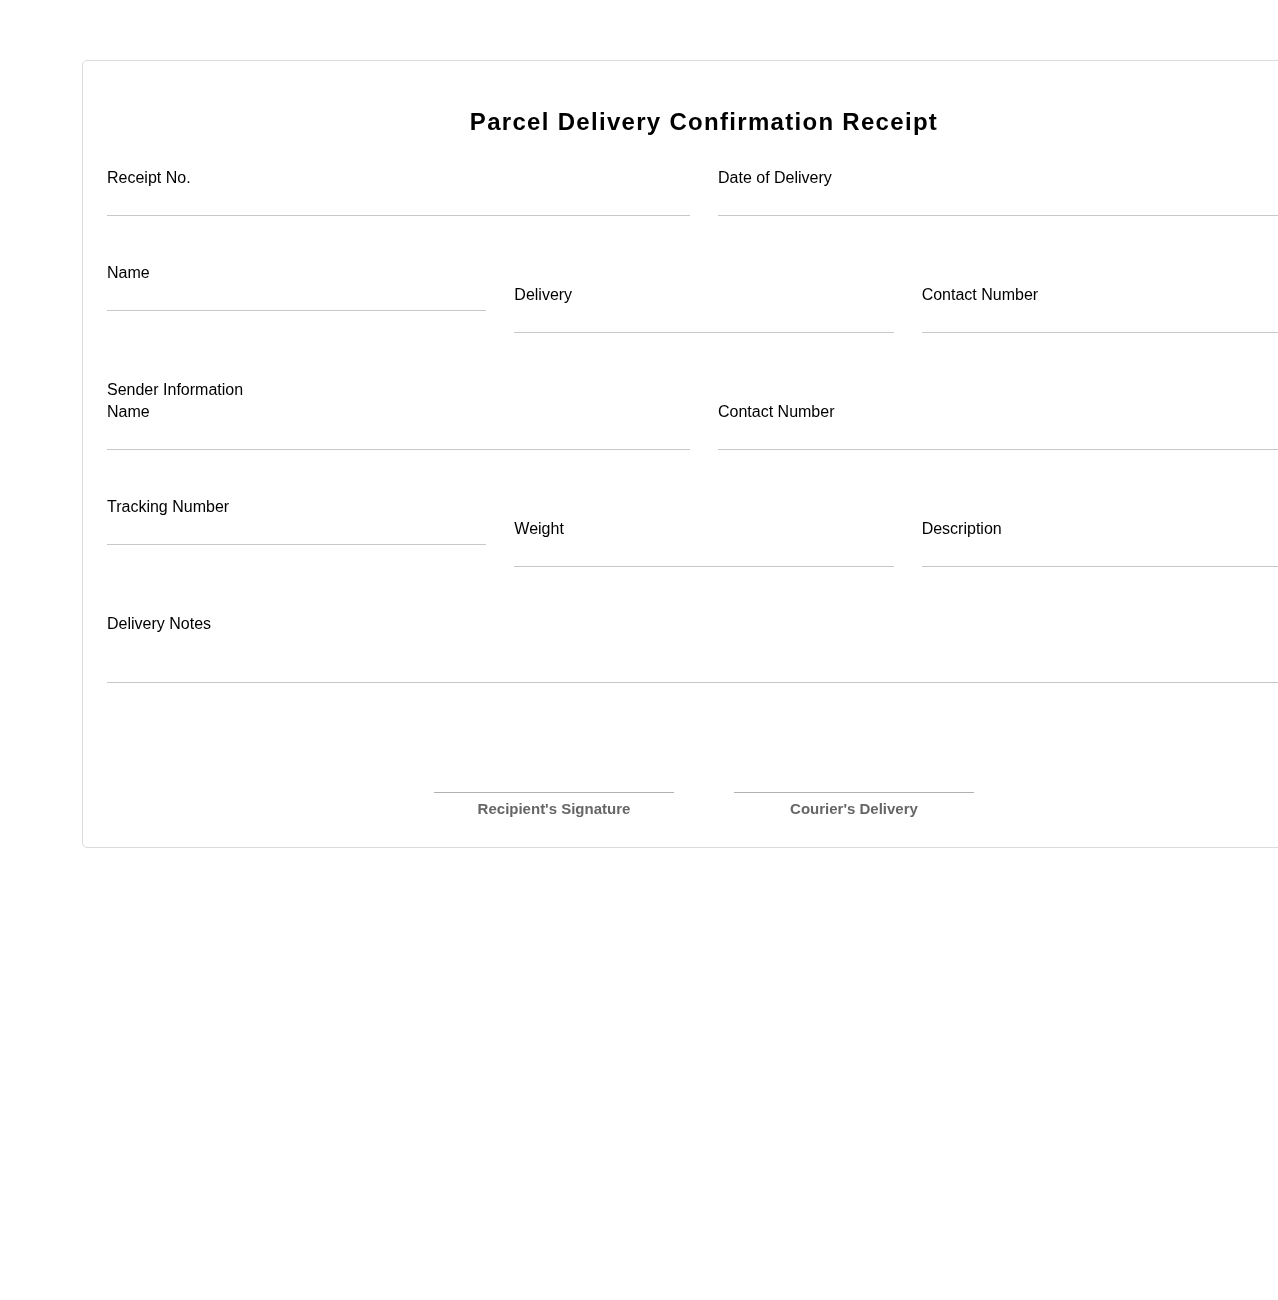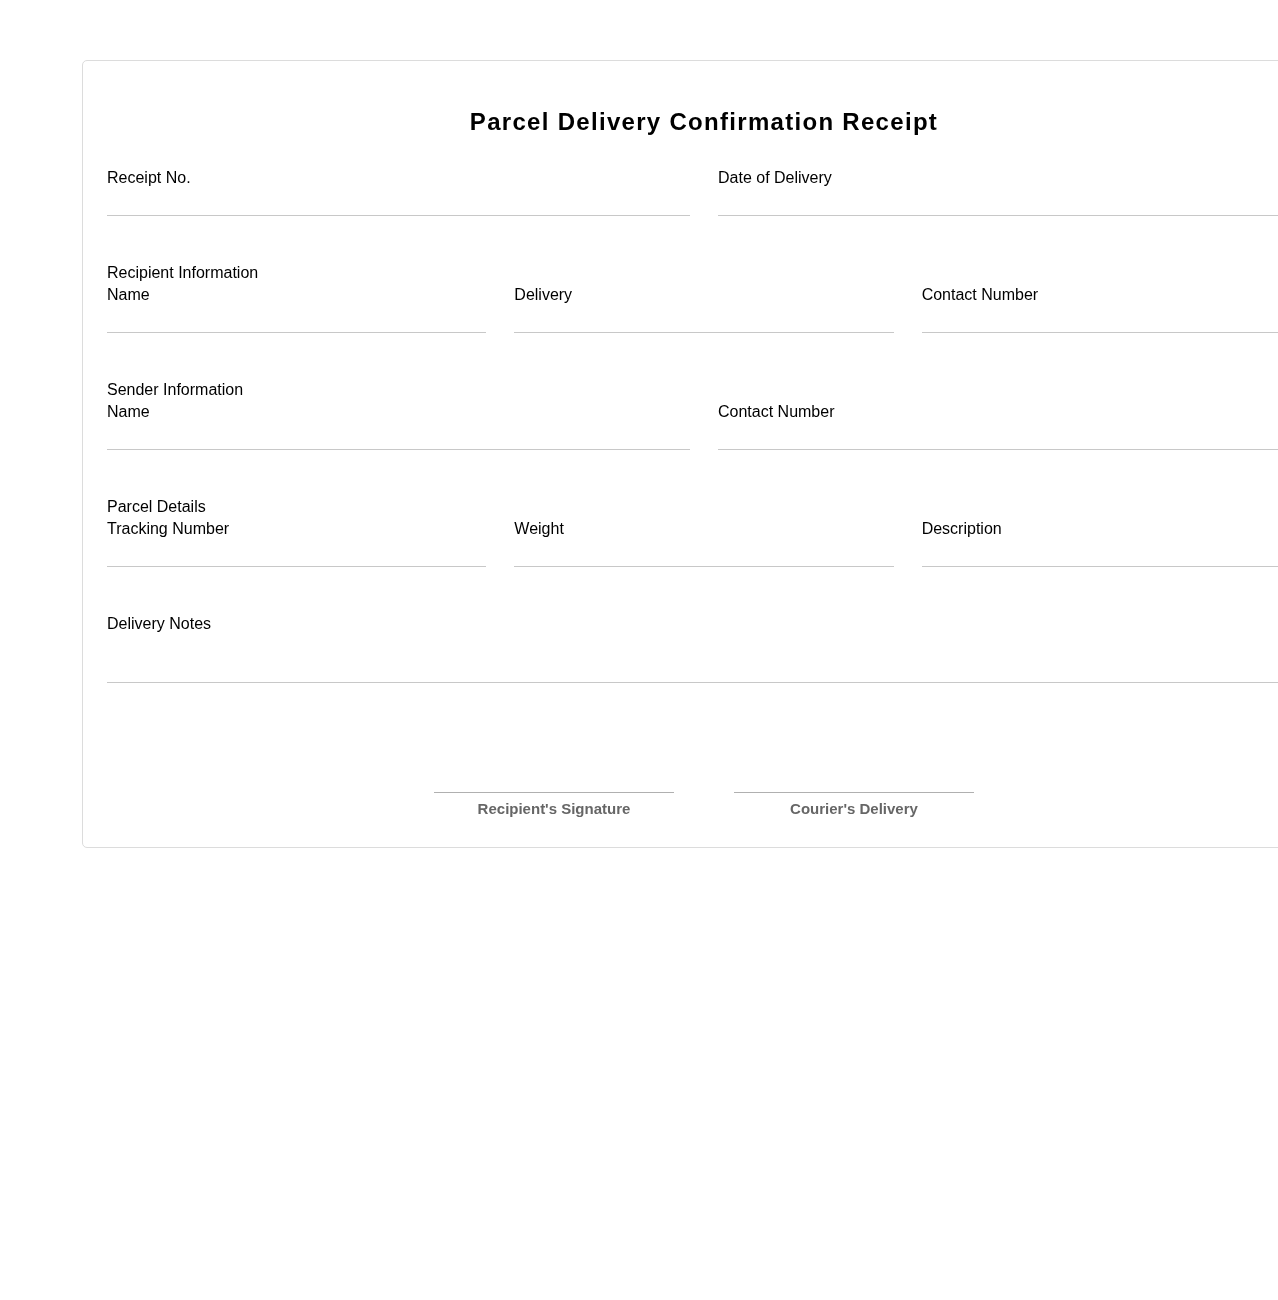--- a/index.html
+++ b/index.html
@@ -42,21 +42,20 @@
       <div class="line"></div>
     </div>
     <div class="field">
       <div class="field-label">Date of Delivery</div>
       <div class="line"></div>
     </div>
   </div>
 
   <div class="row r2">
     <div class="field">
-      <div class="section-label">Recipient Information</div>
       <div class="field-label">Name</div>
       <div class="line"></div>
     </div>
     <div class="field">
       <div class="spacer"></div>
       <div class="field-label">Delivery</div>
       <div class="line"></div>
     </div>
     <div class="field">
       <div class="spacer"></div>
@@ -73,21 +72,20 @@
     </div>
     <div class="field">
       <div class="spacer"></div>
       <div class="field-label">Contact Number</div>
       <div class="line"></div>
     </div>
   </div>
 
   <div class="row r4">
     <div class="field">
-      <div class="section-label">Parcel Details</div>
       <div class="field-label">Tracking Number</div>
       <div class="line"></div>
     </div>
     <div class="field">
       <div class="spacer"></div>
       <div class="field-label">Weight</div>
       <div class="line"></div>
     </div>
     <div class="field">
       <div class="spacer"></div>

